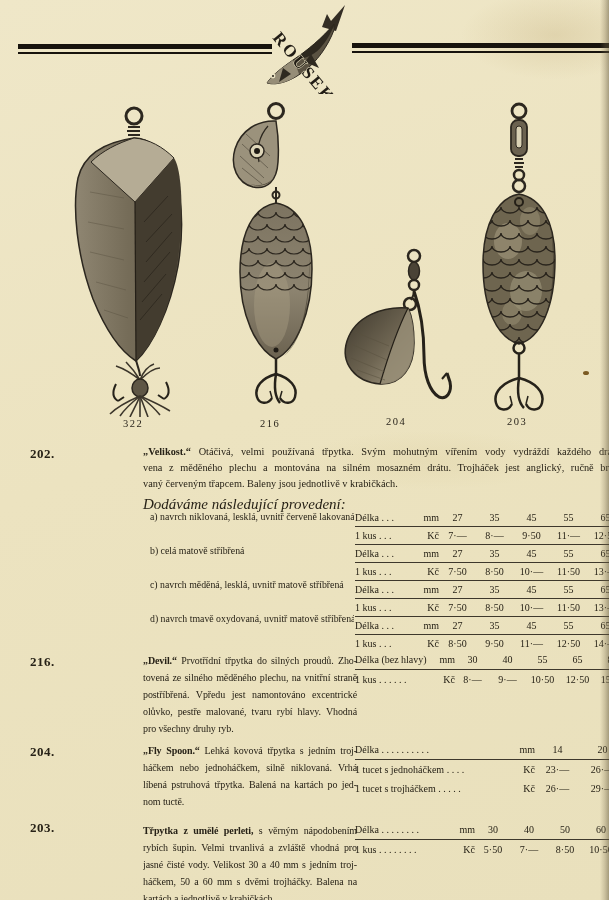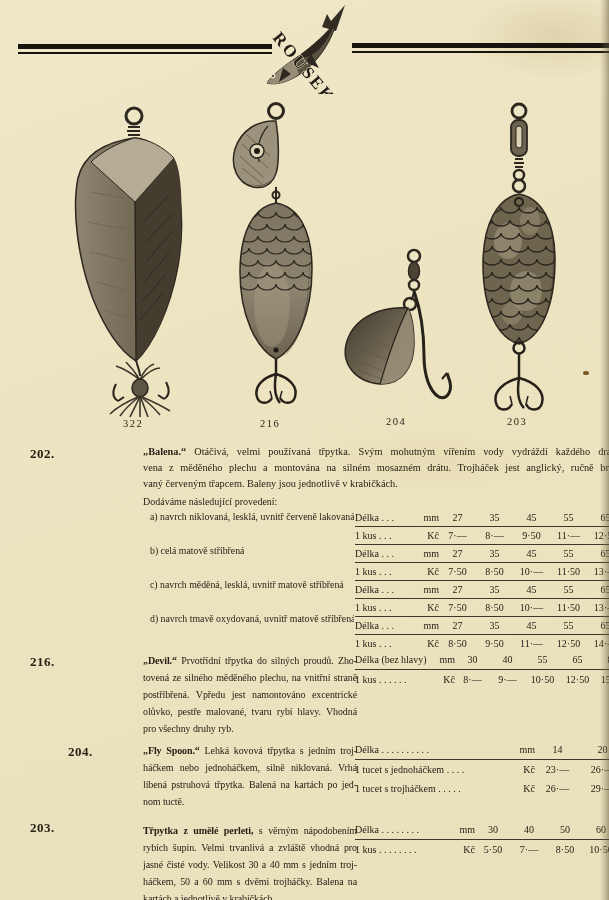--- a/index.html
+++ b/index.html
@@ -21,21 +21,21 @@
   .hr-thin{position:absolute;height:2px;background:#17130d;}
 
   .fig{position:absolute;}
   .fignum{position:absolute;width:60px;text-align:center;font-size:10.5px;letter-spacing:1.5px;color:#2a251c;}
 
   .secnum{position:absolute;left:30px;font-weight:bold;font-size:13px;letter-spacing:.5px;}
 
   .para{position:absolute;left:143px;width:543px;font-size:10.3px;line-height:16px;}
   .jl{text-align:justify;text-align-last:justify;white-space:nowrap;overflow:hidden;}
   .ll{text-align:left;white-space:nowrap;overflow:hidden;}
-  .intro{position:absolute;left:143px;font-size:10px;}
+  .intro{position:absolute;left:143px;font-size:15px;font-style:italic;}
 
   .desc{position:absolute;left:143px;width:214px;font-size:10px;line-height:17px;letter-spacing:-0.1px;}
 
   .vlabel{position:absolute;left:150px;width:204px;font-size:9.8px;white-space:nowrap;overflow:hidden;}
 
   .tbl{position:absolute;left:355px;width:300px;font-size:10px;}
   .trow{display:flex;align-items:center;}
   .t202 .trow{height:17px;border-bottom:1px solid #3e382c;}
   .t202 .trow:last-child{border-bottom:none;}
   .tb2 .trow{height:19px;}
@@ -247,21 +247,21 @@
   </g>
 </svg>
 
 <div class="fignum" style="left:103px;top:418px;">322</div>
 <div class="fignum" style="left:240px;top:418px;">216</div>
 <div class="fignum" style="left:366px;top:416px;">204</div>
 <div class="fignum" style="left:487px;top:416px;">203</div>
 
 <div class="secnum" style="top:446px;">202.</div>
 <div class="para" style="top:444px;">
-  <div class="jl"><b class="ttl">„Balena.“</b> <span>Otáčivá, velmi používaná třpytka. Svým mohutným vířením vody vydráždí každého dravce. Jest zhoto-</span></div>
+  <div class="jl"><b class="ttl">„Velikost.“</b> <span>Otáčivá, velmi používaná třpytka. Svým mohutným vířením vody vydráždí každého dravce. Jest zhoto-</span></div>
   <div class="jl">vena z měděného plechu a montována na silném mosazném drátu. Trojháček jest anglický, ručně broušený a masko-</div>
   <div class="ll">vaný červeným třapcem. Baleny jsou jednotlivě v krabičkách.</div>
 </div>
 <div class="intro" style="top:496px;">Dodáváme následující provedení:</div>
 
 <div class="vlabel" style="top:511px;">a) navrch niklovaná, lesklá, uvnitř červeně lakovaná</div>
 <div class="vlabel" style="top:545px;">b) celá matově stříbřená</div>
 <div class="vlabel" style="top:579px;">c) navrch měděná, lesklá, uvnitř matově stříbřená</div>
 <div class="vlabel" style="top:613px;">d) navrch tmavě oxydovaná, uvnitř matově stříbřená</div>
 
@@ -382,21 +382,21 @@
         <span>Kč</span>
       </span>
     <span class="tval">8·—</span>
       <span class="tval">9·—</span>
       <span class="tval">10·50</span>
       <span class="tval">12·50</span>
       <span class="tval">15·—</span>
   </div>
 </div>
 
-<div class="secnum" style="top:744px;margin-left:38px;">204.</div>
+<div class="secnum" style="top:744px;">204.</div>
 <div class="desc" style="top:742px;">
   <div class="jl"><b class="ttl">„Fly Spoon.“</b> <span>Lehká kovová třpytka s jedním troj-</span></div>
   <div class="jl">háčkem nebo jednoháčkem, silně niklovaná. Vrhá</div>
   <div class="jl">líbená pstruhová třpytka. Balená na kartách po jed-</div>
   <div class="ll">nom tuctě.</div>
 </div>
 <div class="tbl tb2 t204" style="top:740px;">
   <div class="trow">
     <span class="tlab">
         <span>Délka  .  .  .  .  .  .  .  .  .  .</span>

